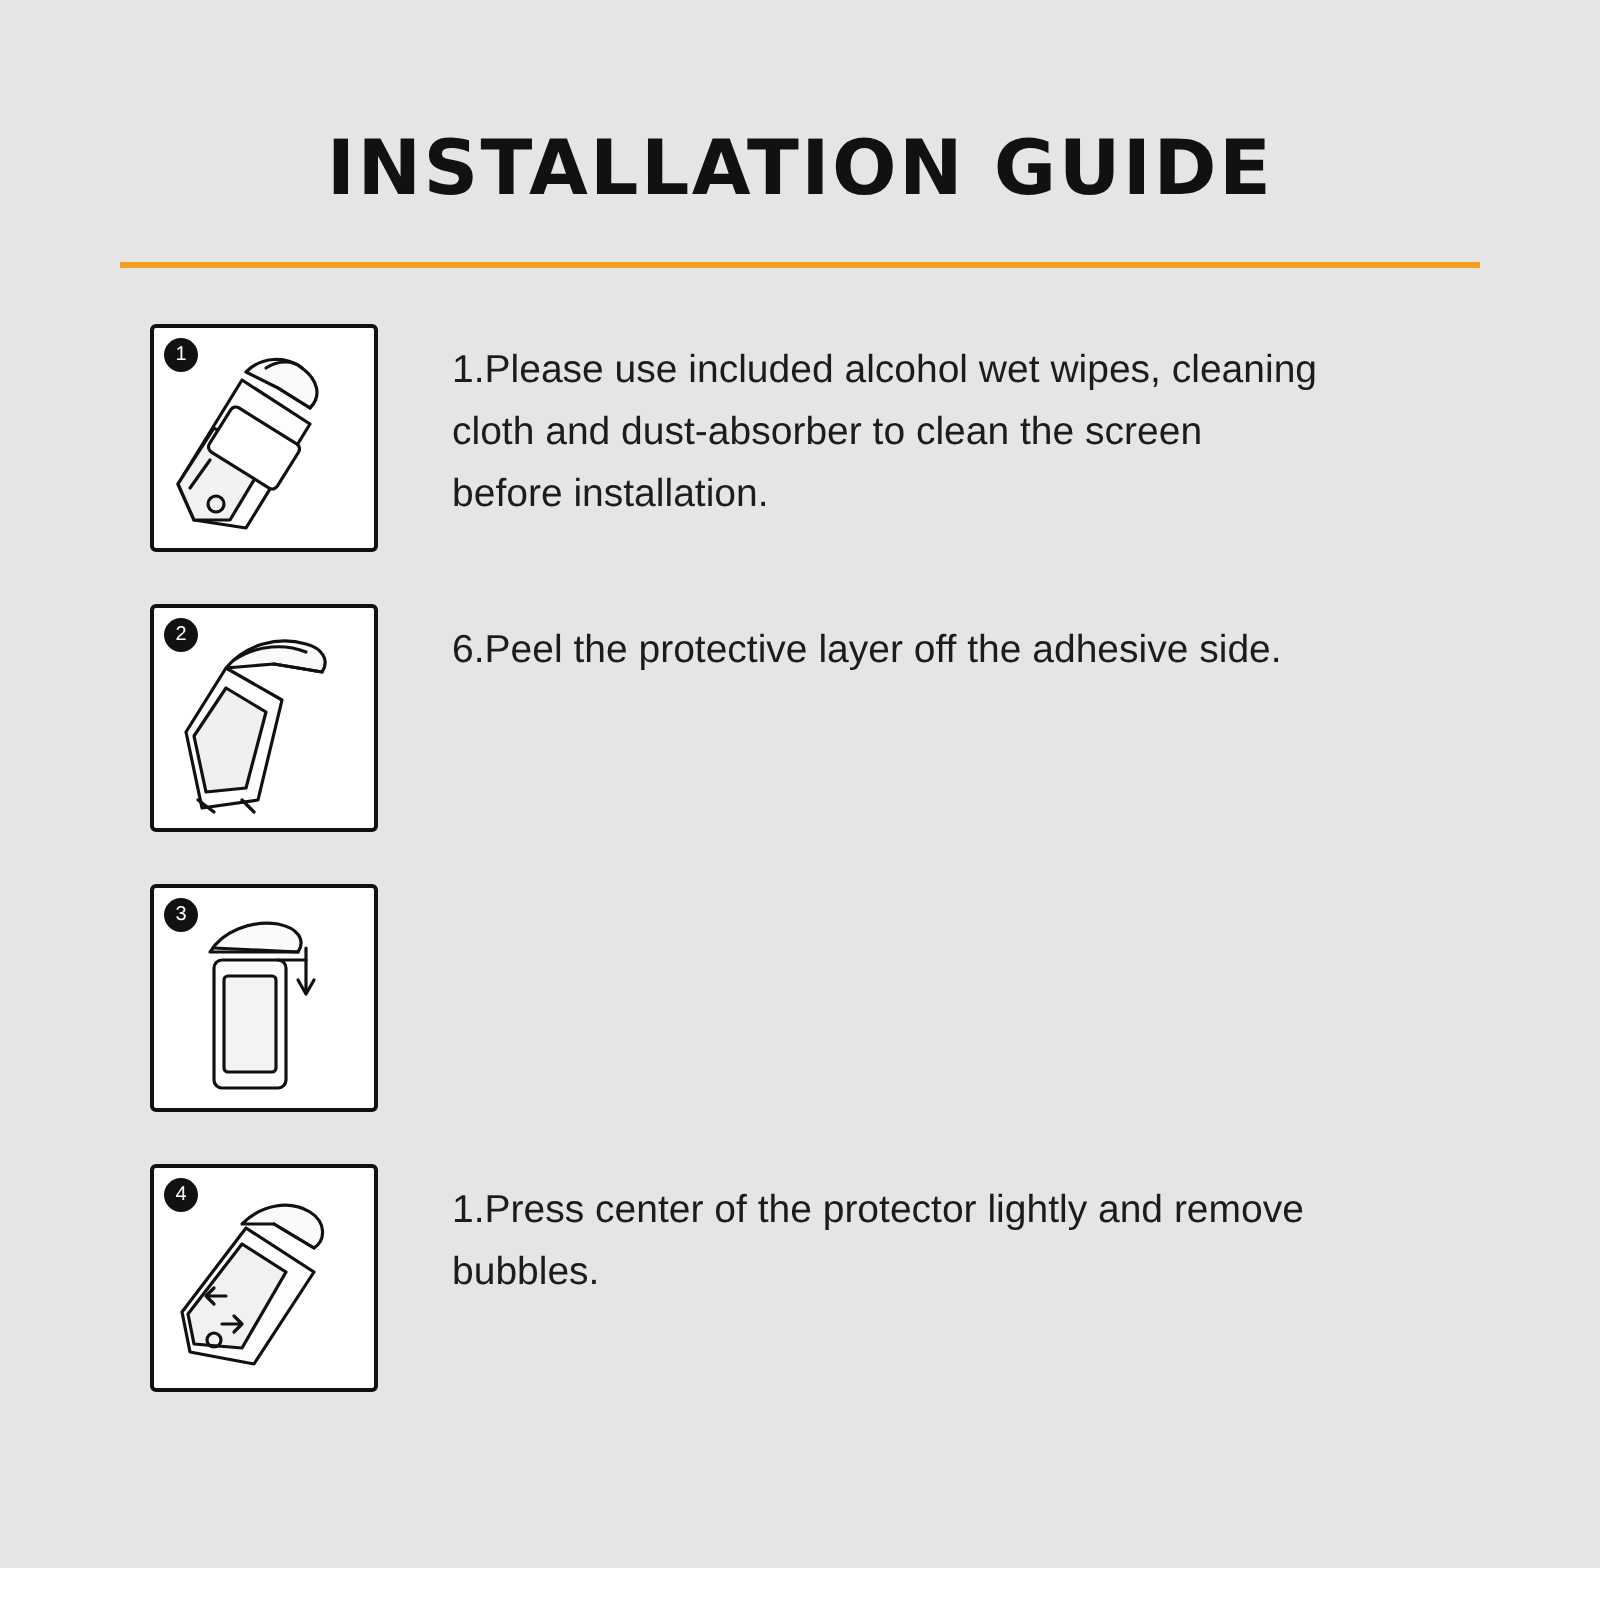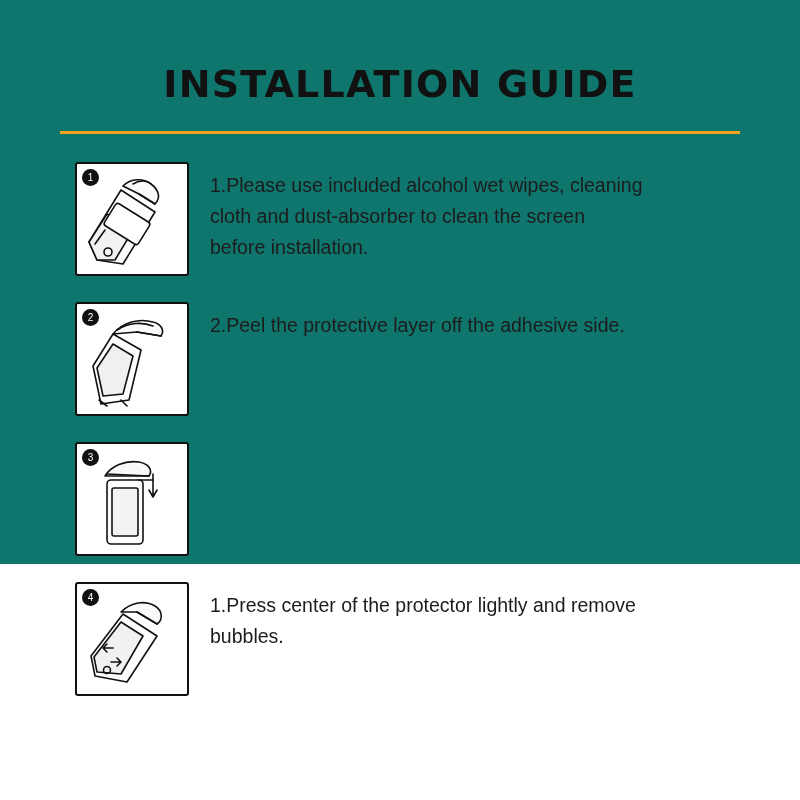--- a/index.html
+++ b/index.html
@@ -12,22 +12,22 @@
     height: 800px;
     font-family: "Liberation Sans", sans-serif;
     color: #1a1a1a;
     position: relative;
     overflow: hidden;
   }
   .page {
     position: absolute;
     left: 0; top: 0;
     width: 800px;
-    height: 564px;
-    background: #0f766e;
+    height: 784px;
+    background: #e5e5e5;
   }
   .guide-title {
     position: absolute;
     left: 0;
     top: 62px;
     width: 800px;
     text-align: center;
     font-size: 38px;
     font-weight: bold;
     letter-spacing: 1.2px;
@@ -85,21 +85,21 @@
     border-radius: 50%;
     background: #111;
     color: #fff;
     font-size: 10px;
     line-height: 17px;
     text-align: center;
     font-family: "Liberation Sans", sans-serif;
     z-index: 3;
   }
   .step-text {
-    margin-left: 21px;
+    margin-left: 37px;
     margin-top: 12px;
     font-size: 19.5px;
     line-height: 31px;
     color: #1c1c1c;
     max-width: 520px;
     font-family: "Liberation Sans", sans-serif;
     white-space: pre-line;
   }
 </style>
 </head>
@@ -141,21 +141,21 @@
             <path d="M24 100 L16 62 L36 30 L64 46 L52 96 Z" fill="#fdfdfd"></path>
             <path d="M26 92 L20 64 L36 40 L56 52 L46 90 Z" fill="#f0f0f0"></path>
             <path d="M36 30 C46 18, 62 14, 76 18 C84 20, 88 26, 84 32 L60 28 Z" fill="#fafafa"></path>
             <path d="M60 28 L84 32"></path>
             <path d="M40 26 C52 18, 66 18, 76 22"></path>
             <path d="M22 96 L30 102"></path>
             <path d="M44 96 L50 102"></path>
           </g>
         </svg>
       </div>
-      <div class="step-text">2.Peel the protective layer off the adhesive side.</div>
+      <div class="step-text">6.Peel the protective layer off the adhesive side.</div>
     </div>
 
     <div class="step step-3">
       <div class="thumb">
         <div class="badge">3</div>
         <svg viewBox="0 0 110 110">
           <g fill="none" stroke="#111" stroke-width="1.6" stroke-linejoin="round" stroke-linecap="round">
             <rect x="30" y="36" width="36" height="64" rx="4" fill="#fdfdfd"></rect>
             <rect x="35" y="44" width="26" height="48" rx="2" fill="#f3f3f3"></rect>
             <path d="M28 32 C34 22, 48 16, 62 18 C72 20, 76 26, 72 32 Z" fill="#fafafa"></path>

